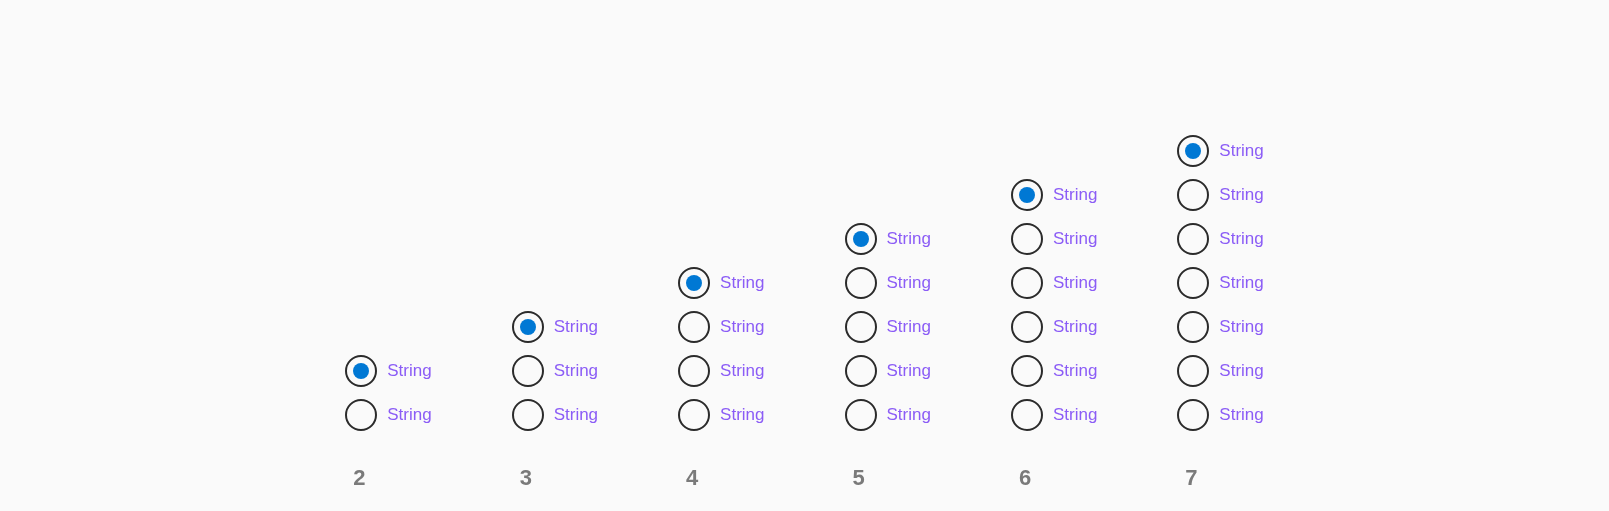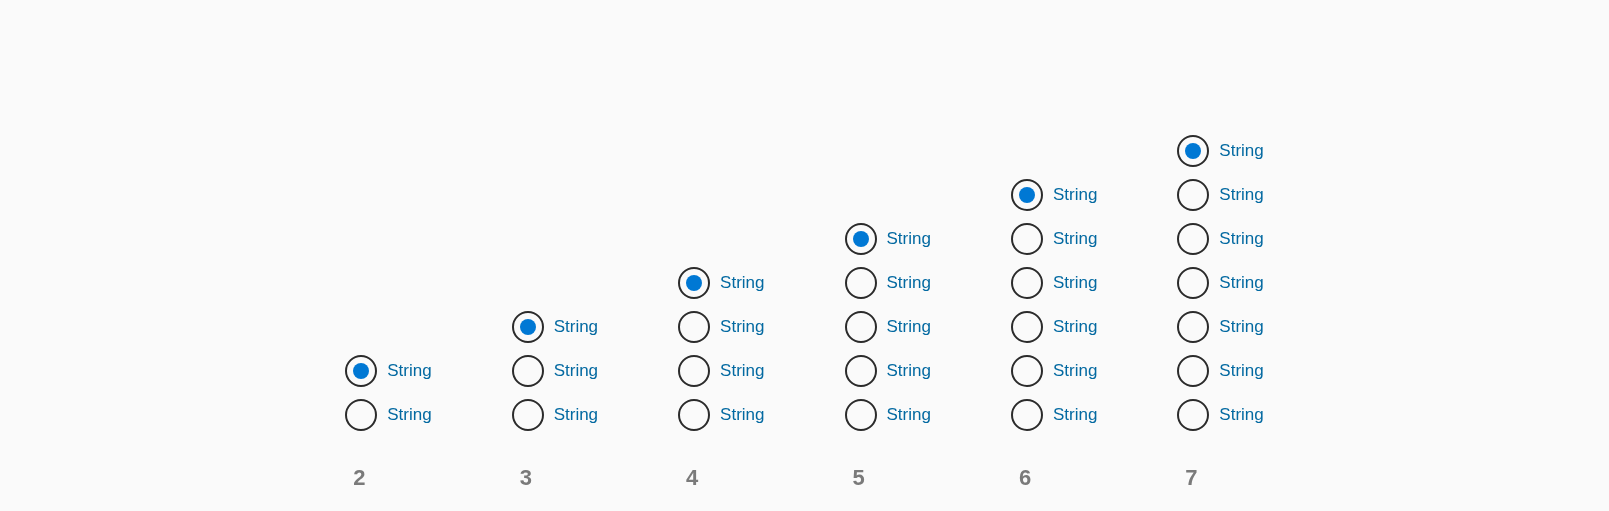--- a/index.html
+++ b/index.html
@@ -52,21 +52,21 @@
     }
     .radio-circle.selected::after {
       content: "";
       width: 16px;
       height: 16px;
       border-radius: 50%;
       background: #0078d4;
     }
     .radio-label {
       font-size: 17px;
-      color: #0369a1;
+      color: #8b5cf6;
       font-weight: 400;
     }
     .column-number {
       font-size: 22px;
       color: #7a7a7a;
       font-weight: 600;
       position: absolute;
       bottom: -60px;
       left: 8px;
     }

